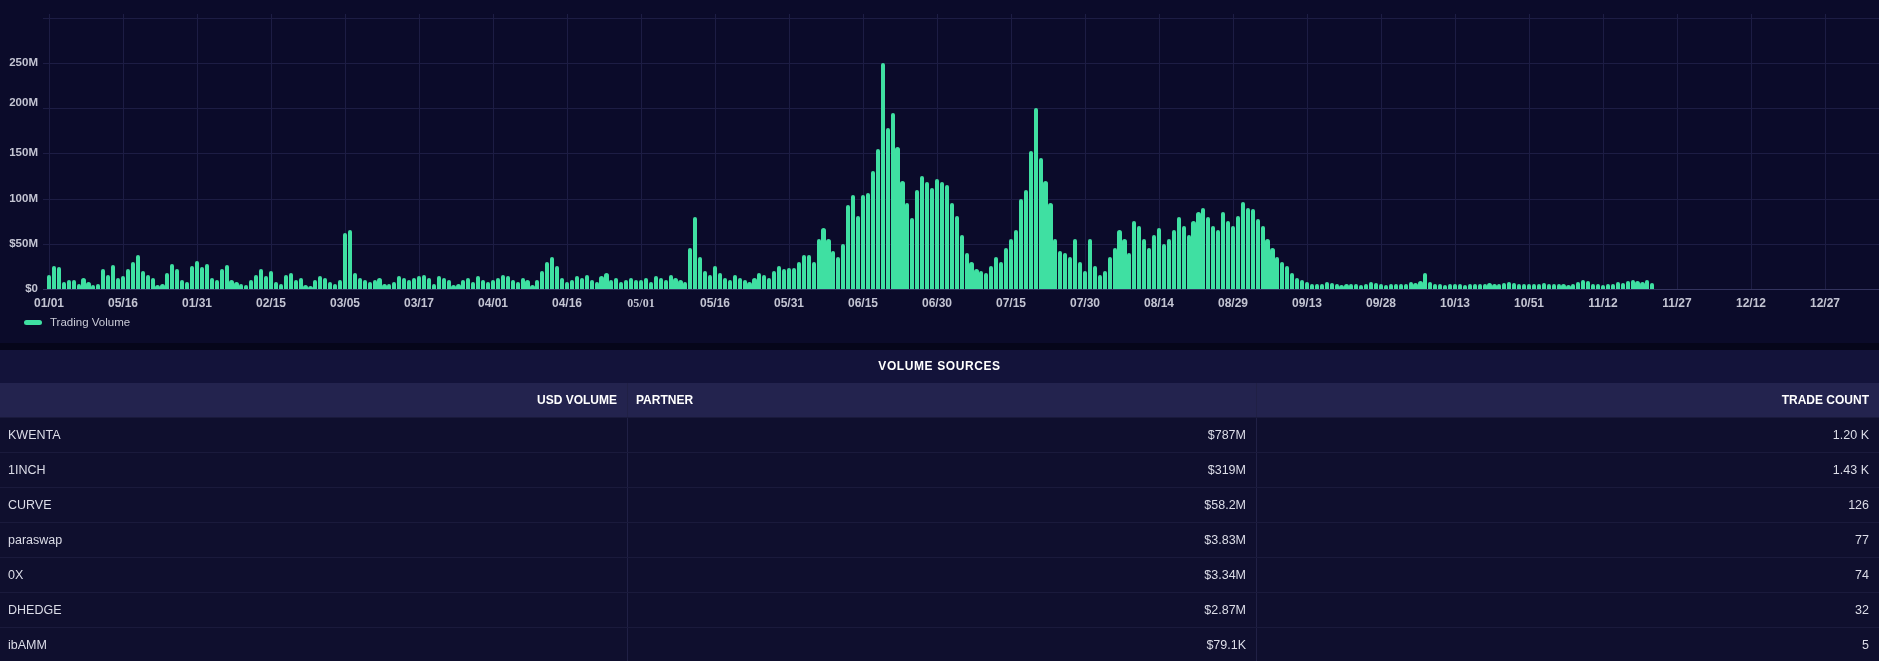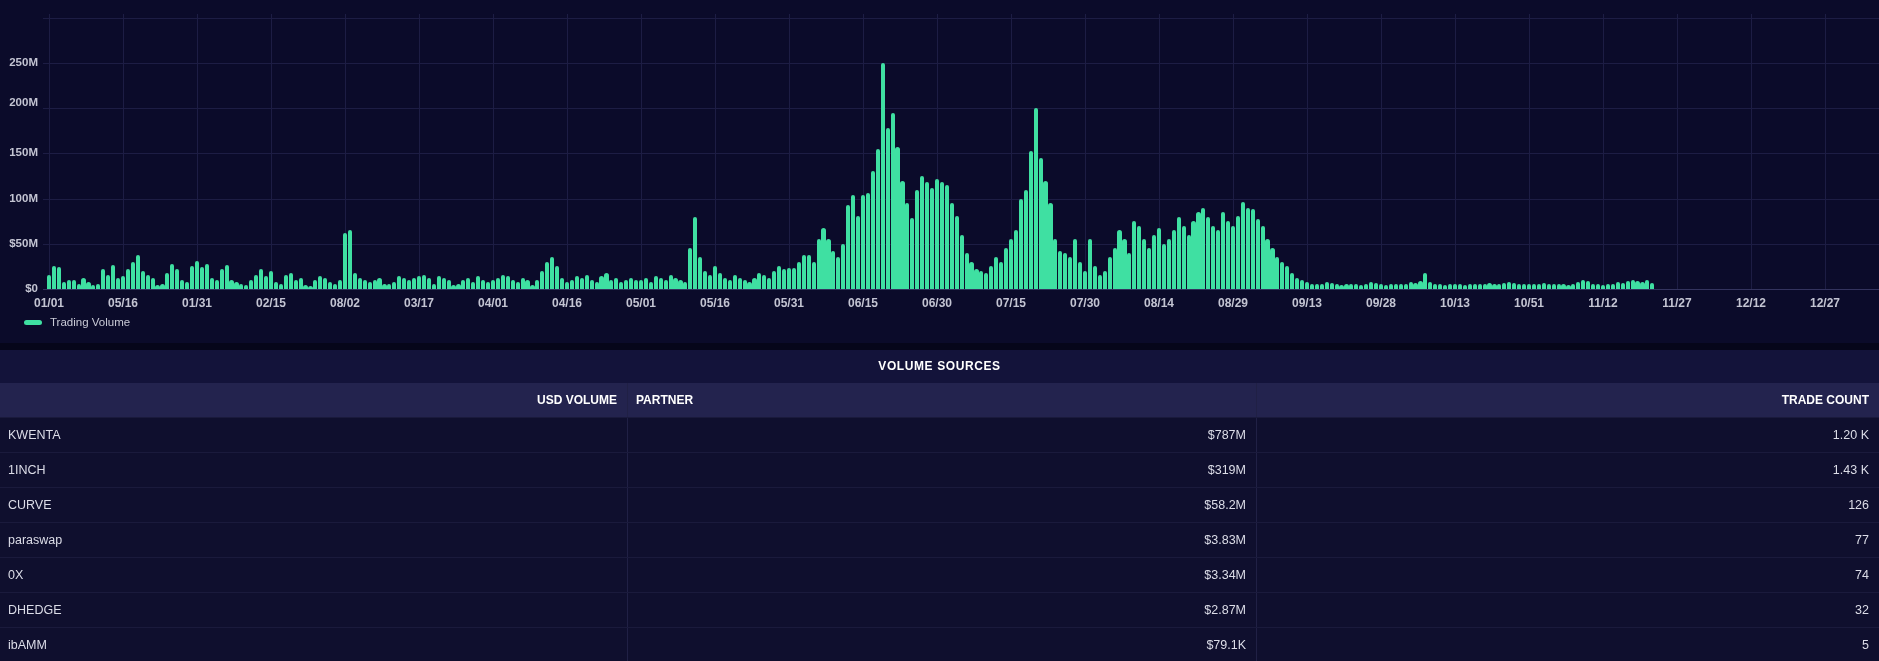--- a/index.html
+++ b/index.html
@@ -61,29 +61,29 @@
         <div class="gridline-h" style="top: 17.8px;"></div>
         <div class="gridline-v" style="left: 49px;"></div>
         <div class="xlab" style="left: 49px;">01/01</div>
         <div class="gridline-v" style="left: 123px;"></div>
         <div class="xlab" style="left: 123px;">05/16</div>
         <div class="gridline-v" style="left: 197px;"></div>
         <div class="xlab" style="left: 197px;">01/31</div>
         <div class="gridline-v" style="left: 271px;"></div>
         <div class="xlab" style="left: 271px;">02/15</div>
         <div class="gridline-v" style="left: 345px;"></div>
-        <div class="xlab" style="left: 345px;">08/02</div>
+        <div class="xlab" style="left: 345px;">03/05</div>
         <div class="gridline-v" style="left: 419px;"></div>
         <div class="xlab" style="left: 419px;">03/17</div>
         <div class="gridline-v" style="left: 493px;"></div>
         <div class="xlab" style="left: 493px;">04/01</div>
         <div class="gridline-v" style="left: 567px;"></div>
         <div class="xlab" style="left: 567px;">04/16</div>
         <div class="gridline-v" style="left: 641px;"></div>
-        <div class="xlab" style="left: 641px;">05/01</div>
+        <div class="xlab" style="left: 641px; font-family: Liberation Serif, serif;">05/01</div>
         <div class="gridline-v" style="left: 715px;"></div>
         <div class="xlab" style="left: 715px;">05/16</div>
         <div class="gridline-v" style="left: 789px;"></div>
         <div class="xlab" style="left: 789px;">05/31</div>
         <div class="gridline-v" style="left: 863px;"></div>
         <div class="xlab" style="left: 863px;">06/15</div>
         <div class="gridline-v" style="left: 937px;"></div>
         <div class="xlab" style="left: 937px;">06/30</div>
         <div class="gridline-v" style="left: 1011px;"></div>
         <div class="xlab" style="left: 1011px;">07/15</div>

